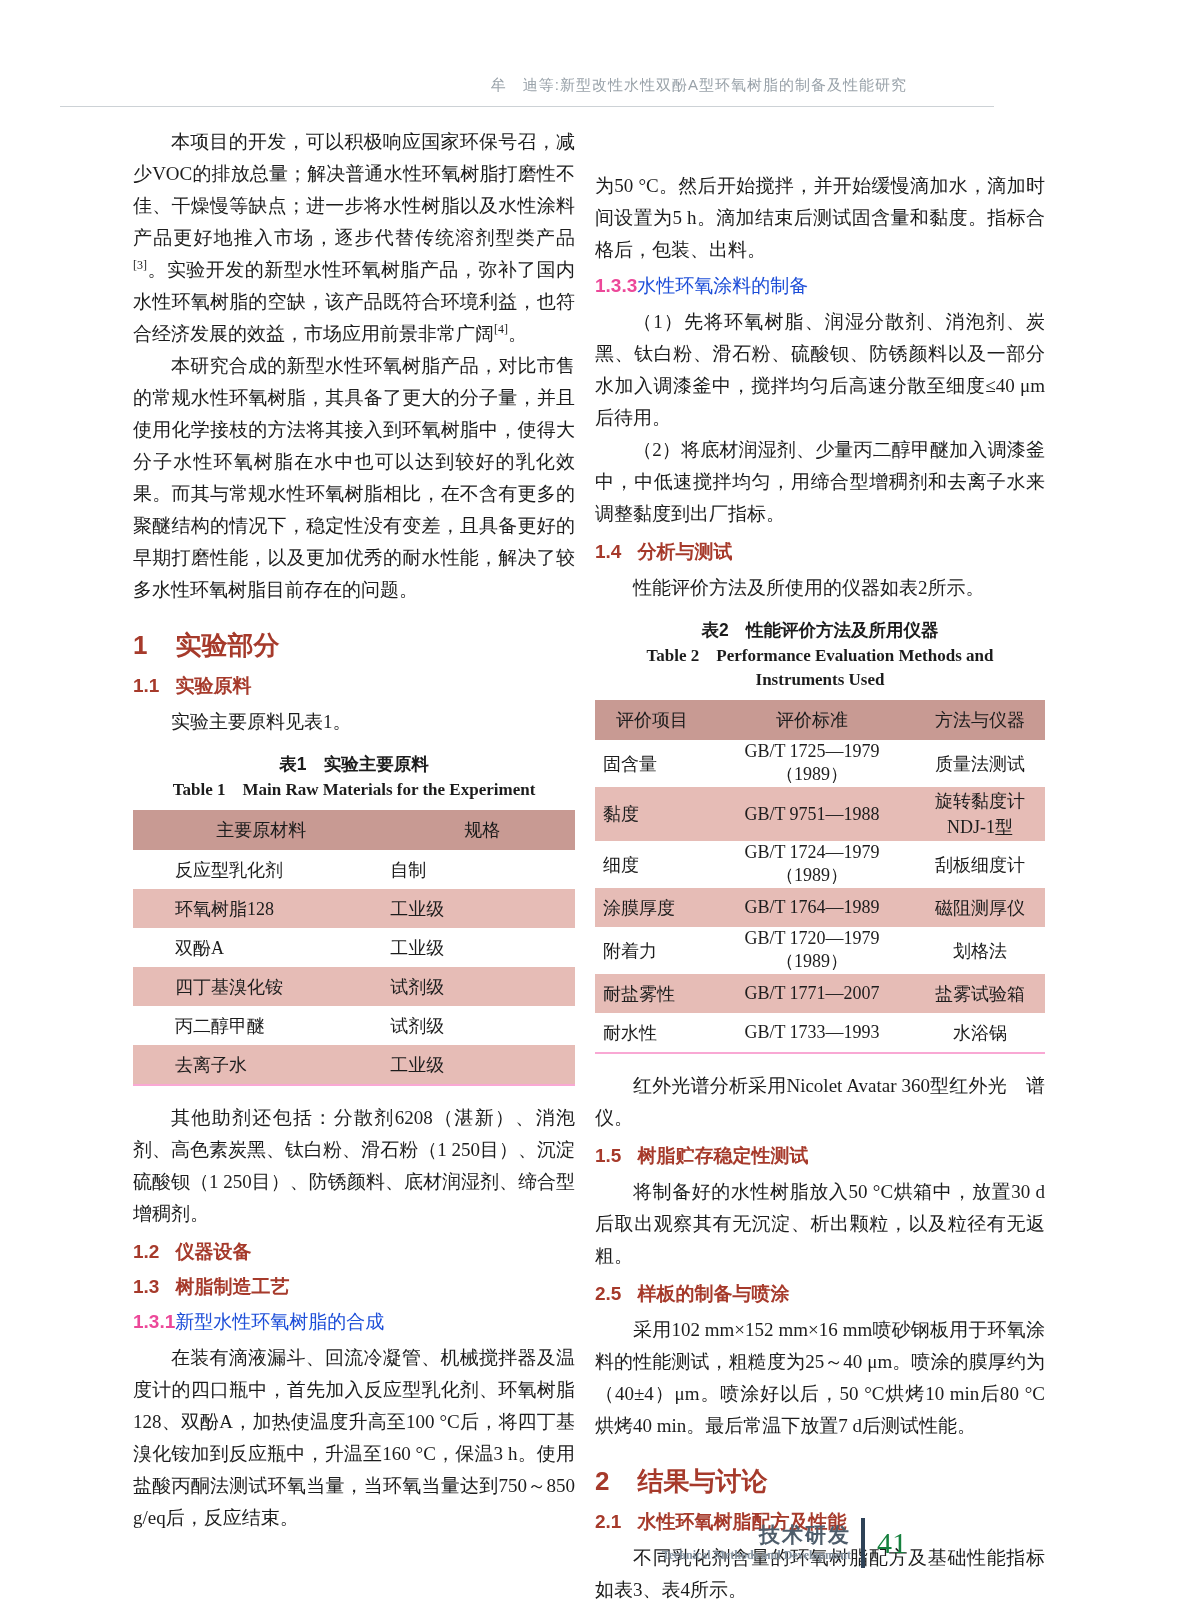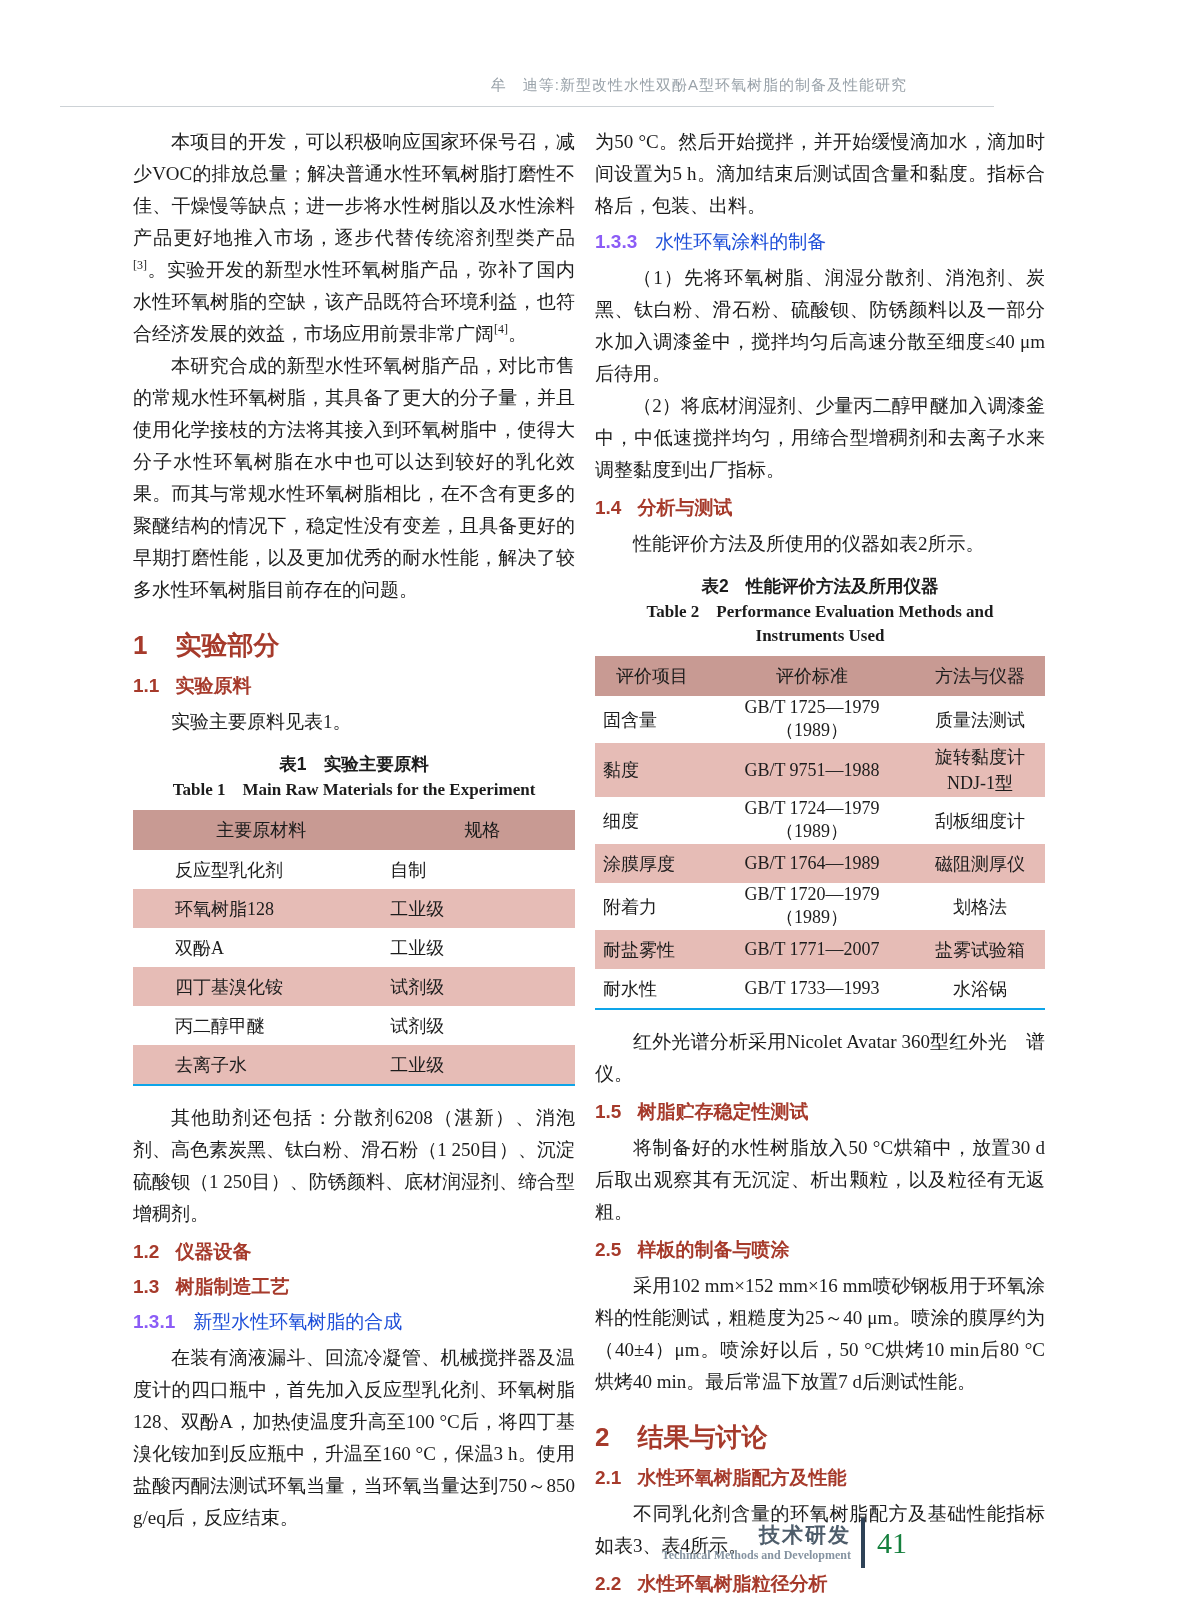--- a/index.html
+++ b/index.html
@@ -16,29 +16,29 @@
   p.body{font-size:19px;line-height:32px;text-align:justify;text-indent:2em;margin:0;}
   p.body sup{font-size:12px;line-height:0;}
   
   .h1sec{font-family:"Liberation Sans",sans-serif;color:#a63a2b;font-size:26px;font-weight:bold;
          margin:22px 0 10px;}
   .h1sec .num{margin-right:28px;}
   .h2sec{font-family:"Liberation Sans",sans-serif;color:#a63a2b;font-size:19px;font-weight:bold;
          margin:9px 0 7px;}
   .h2sec .num{margin-right:16px;}
   .h3sec{margin:5px 0;font-size:19px;line-height:30px;}
-  .h3sec .num{color:#8b5cf6;font-family:"Liberation Sans",sans-serif;font-weight:bold;margin-right:18px;}
+  .h3sec .num{color:#ec4899;font-family:"Liberation Sans",sans-serif;font-weight:bold;}
   .h3sec .ttl{color:#1d4ed8;font-weight:normal;}
   
   .cap-zh{text-align:center;font-family:"Liberation Sans",sans-serif;font-weight:bold;
           font-size:17.5px;margin:14px 0 2px;}
   .cap-en{text-align:center;font-weight:bold;font-size:17px;line-height:24px;margin-bottom:8px;}
   
   table{border-collapse:collapse;width:100%;font-size:18px;margin-bottom:10px;
-        border-bottom:2px solid #0ea5e9;}
+        border-bottom:2px solid #f9a8d4;}
   th{background:#c89a93;font-weight:normal;text-align:center;height:38px;}
   td{height:37px;}
   tbody tr:nth-child(even){background:#e6bcb6;}
   .t1 td:first-child{text-align:left;padding-left:42px;}
   .t1 td:nth-child(2),.t1 th:nth-child(2){}
   .t1 th:first-child{width:58%;}
   .t2 th:nth-child(1){width:112px;}
   .t2 th:nth-child(3){width:128px;}
   .t2 td:nth-child(1){text-align:left;padding-left:8px;}
   .t2 td:nth-child(2),.t2 td:nth-child(3){text-align:center;}
@@ -109,21 +109,21 @@
 
       <p class="body" style="margin-top:16px;">其他助剂还包括：分散剂6208（湛新）、消泡剂、高色素炭黑、钛白粉、滑石粉（1 250目）、沉淀硫酸钡（1 250目）、防锈颜料、底材润湿剂、缔合型增稠剂。</p>
       <div class="h2sec"><span class="num">1.2</span><span>仪器设备</span></div>
       <div class="h2sec"><span class="num">1.3</span><span>树脂制造工艺</span></div>
       <div class="h3sec"><span class="num">1.3.1</span><span class="ttl">新型水性环氧树脂的合成</span></div>
       <p class="body">在装有滴液漏斗、回流冷凝管、机械搅拌器及温度计的四口瓶中，首先加入反应型乳化剂、环氧树脂128、双酚A，加热使温度升高至100 °C后，将四丁基溴化铵加到反应瓶中，升温至160 °C，保温3 h。使用盐酸丙酮法测试环氧当量，当环氧当量达到750～850 g/eq后，反应结束。</p>
 
     </div>
 
     <div class="col-right">
-      <p class="body" style="text-indent:0;">为50 °C。然后开始搅拌，并开始缓慢滴加水，滴加时间设置为5 h。滴加结束后测试固含量和黏度。指标合格后，包装、出料。</p>
+      <p class="body" style="text-indent:0;margin-top:44px;">为50 °C。然后开始搅拌，并开始缓慢滴加水，滴加时间设置为5 h。滴加结束后测试固含量和黏度。指标合格后，包装、出料。</p>
       <div class="h3sec"><span class="num">1.3.3</span><span class="ttl">水性环氧涂料的制备</span></div>
       <p class="body">（1）先将环氧树脂、润湿分散剂、消泡剂、炭黑、钛白粉、滑石粉、硫酸钡、防锈颜料以及一部分水加入调漆釜中，搅拌均匀后高速分散至细度≤40 μm 后待用。</p>
       <p class="body">（2）将底材润湿剂、少量丙二醇甲醚加入调漆釜中，中低速搅拌均匀，用缔合型增稠剂和去离子水来调整黏度到出厂指标。</p>
       <div class="h2sec"><span class="num">1.4</span><span>分析与测试</span></div>
       <p class="body">性能评价方法及所使用的仪器如表2所示。</p>
 
       <div class="cap-zh">表2　性能评价方法及所用仪器</div>
       <div class="cap-en">
           <div>Table 2　Performance Evaluation Methods and</div>
           <div>Instruments Used</div>

